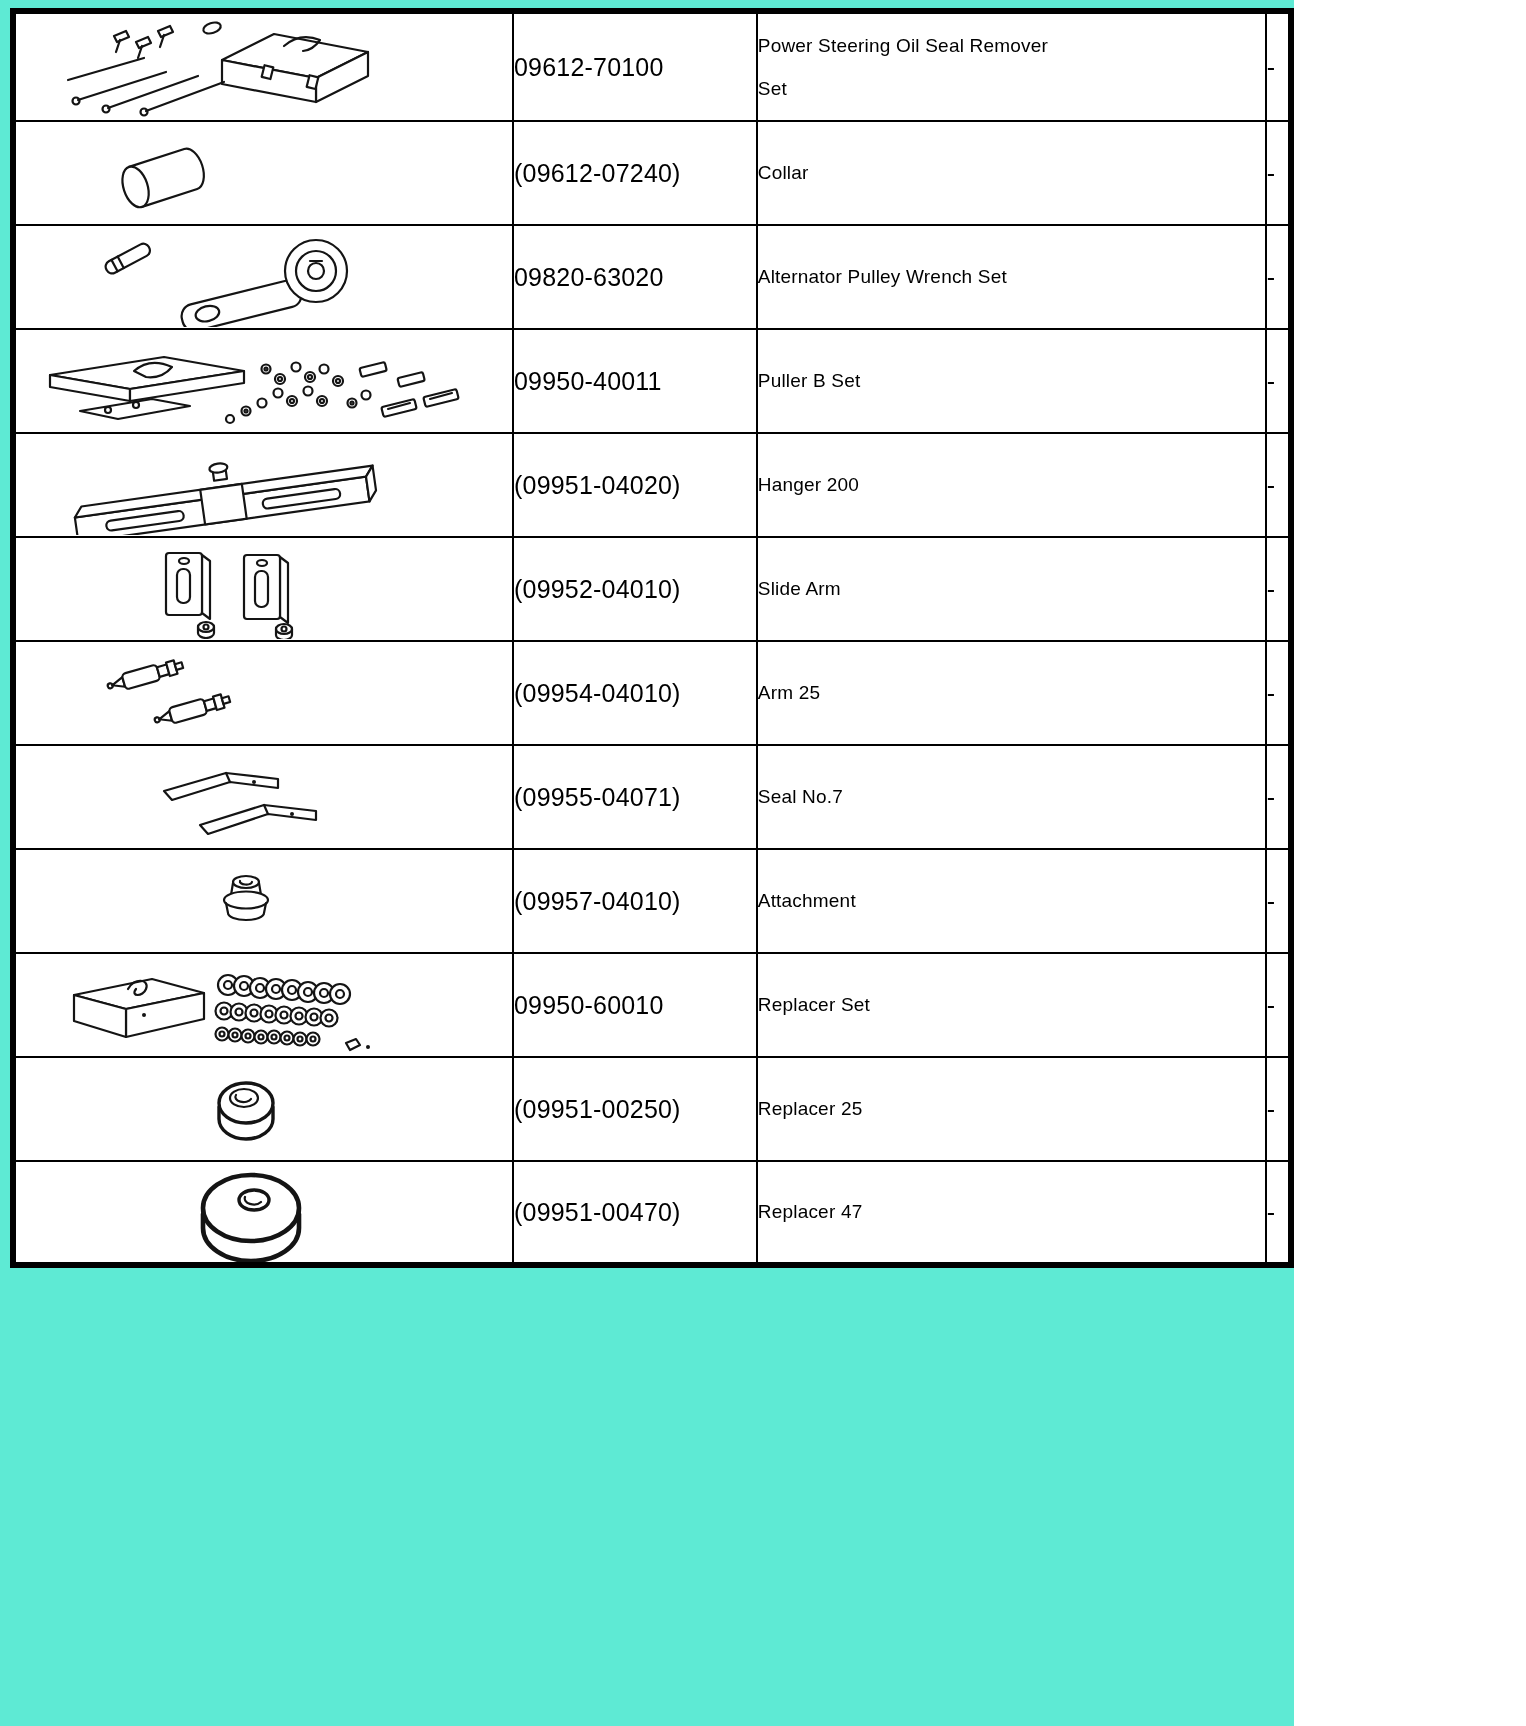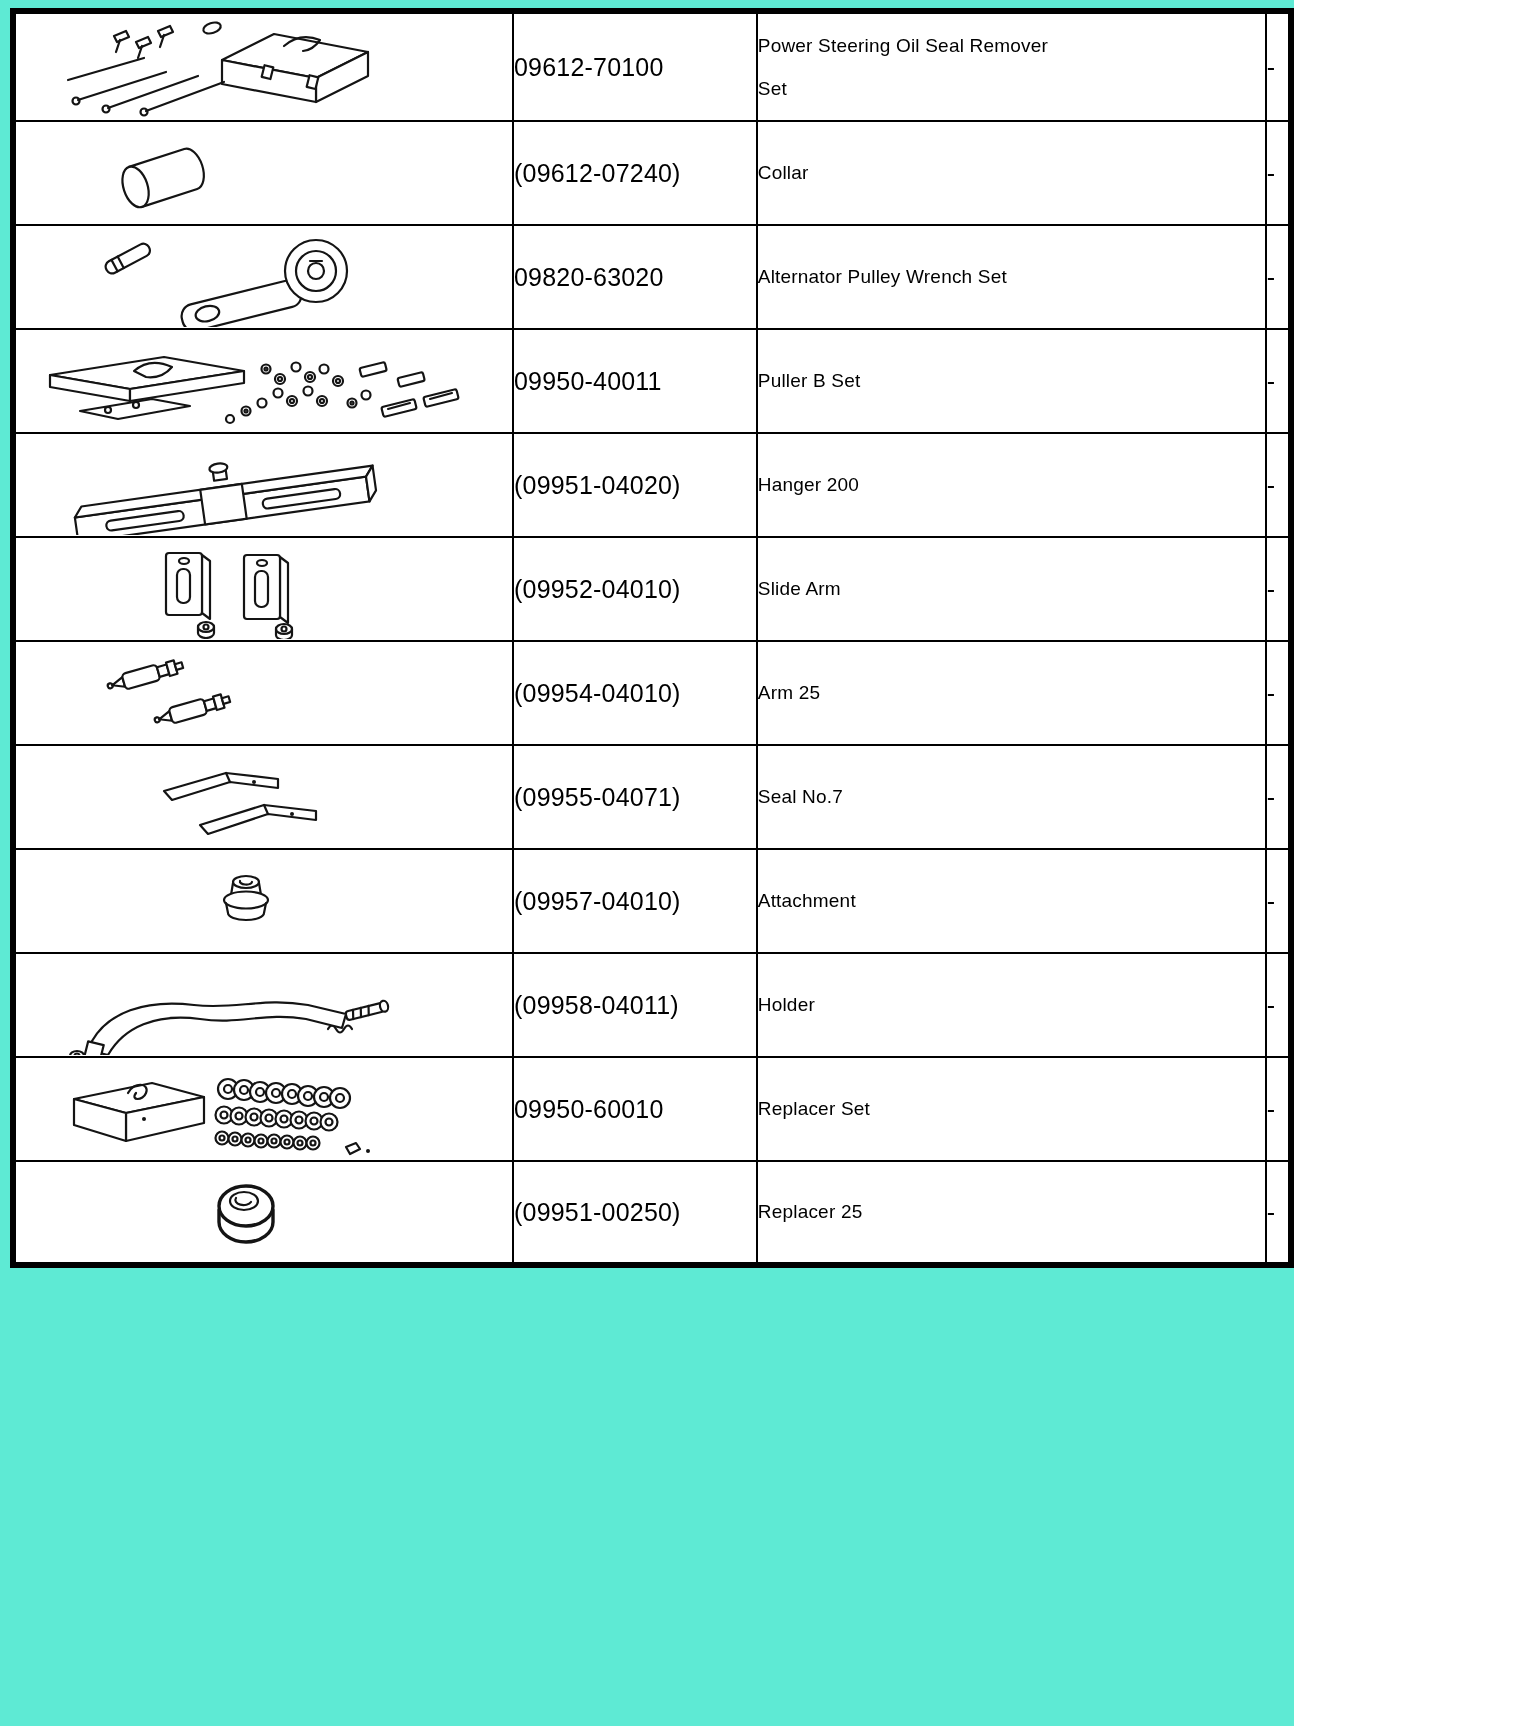--- a/index.html
+++ b/index.html
@@ -262,41 +262,20 @@
       <path d="M224,30 a6,3 0 0 0 12,1"></path>
     </svg>
   </td>
   <td class="c-part"><span>(09957-04010)</span></td>
   <td class="c-name">
             <div>Attachment</div>
           </td>
   <td class="c-note"><span>-</span></td>
 </tr>
 
-<tr class="r">
-  <td class="c-illus">
-    <svg class="draw" width="496" height="100" viewBox="0 0 496 100">
-      <g transform="rotate(-14 345 58)">
-        <rect class="f" x="330" y="53" width="38" height="9" rx="3"></rect>
-        <path d="M338,53 l-2,9 M346,53 l-2,9 M354,53 l-2,9"></path>
-        <ellipse class="f" cx="369" cy="57" rx="4" ry="5.5"></ellipse>
-      </g>
-      <path d="M312,74 q4,-7 8,0 q4,7 8,0 q4,-7 8,0"></path>
-      <path class="f" d="M76,86 C92,58 128,44 178,50 C220,55 246,42 292,50 L330,59 L326,73 L290,64 C248,57 224,70 184,64 C140,58 108,72 92,100 L76,96 Z"></path>
-      <rect class="f" x="70" y="88" width="16" height="16" transform="rotate(14 78 96)"></rect>
-      <ellipse class="f" cx="61" cy="101" rx="7" ry="5"></ellipse>
-              <circle cx="61" cy="101" r="2.5"></circle>
-    </svg>
-  </td>
-  <td class="c-part"><span>(09958-04011)</span></td>
-  <td class="c-name">
-            <div>Holder</div>
-          </td>
-  <td class="c-note"><span>-</span></td>
-</tr>
 
 <tr class="r">
   <td class="c-illus">
     <svg class="draw" width="496" height="100" viewBox="0 0 496 100">
       <polygon class="f" points="58,40 136,24 188,38 110,54"></polygon>
       <polygon class="f" points="110,54 188,38 188,64 110,82"></polygon>
       <polygon class="f" points="58,40 110,54 110,82 58,66"></polygon>
       <path d="M112,34 c6,-12 22,-10 18,0 c-3,8 -16,8 -10,0"></path>
       <circle class="dot" cx="128" cy="60" r="2"></circle>
       <circle class="f" cx="212" cy="30" r="10"></circle>
@@ -367,18 +346,33 @@
       <path d="M220,36 a8,5 0 0 0 15,4"></path>
     </svg>
   </td>
   <td class="c-part"><span>(09951-00250)</span></td>
   <td class="c-name">
             <div>Replacer 25</div>
           </td>
   <td class="c-note"><span>-</span></td>
 </tr>
 
+<tr class="r">
+  <td class="c-illus">
+    <svg class="draw" width="496" height="100" viewBox="0 0 496 100">
+      <path class="hv5" d="M187,52 v14 A48,33 0 0 0 283,66 v-14"></path>
+      <ellipse class="f hv5" cx="235" cy="46" rx="48" ry="33"></ellipse>
+      <ellipse class="f hv" cx="238" cy="38" rx="15" ry="10"></ellipse>
+      <path d="M229,35 a9,6 0 0 0 16,5"></path>
+    </svg>
+  </td>
+  <td class="c-part"><span>(09951-00470)</span></td>
+  <td class="c-name">
+            <div>Replacer 47</div>
+          </td>
+  <td class="c-note"><span>-</span></td>
+</tr>
 
 
 
 </tbody>
     </table>
 </div>
 
 </body></html>

